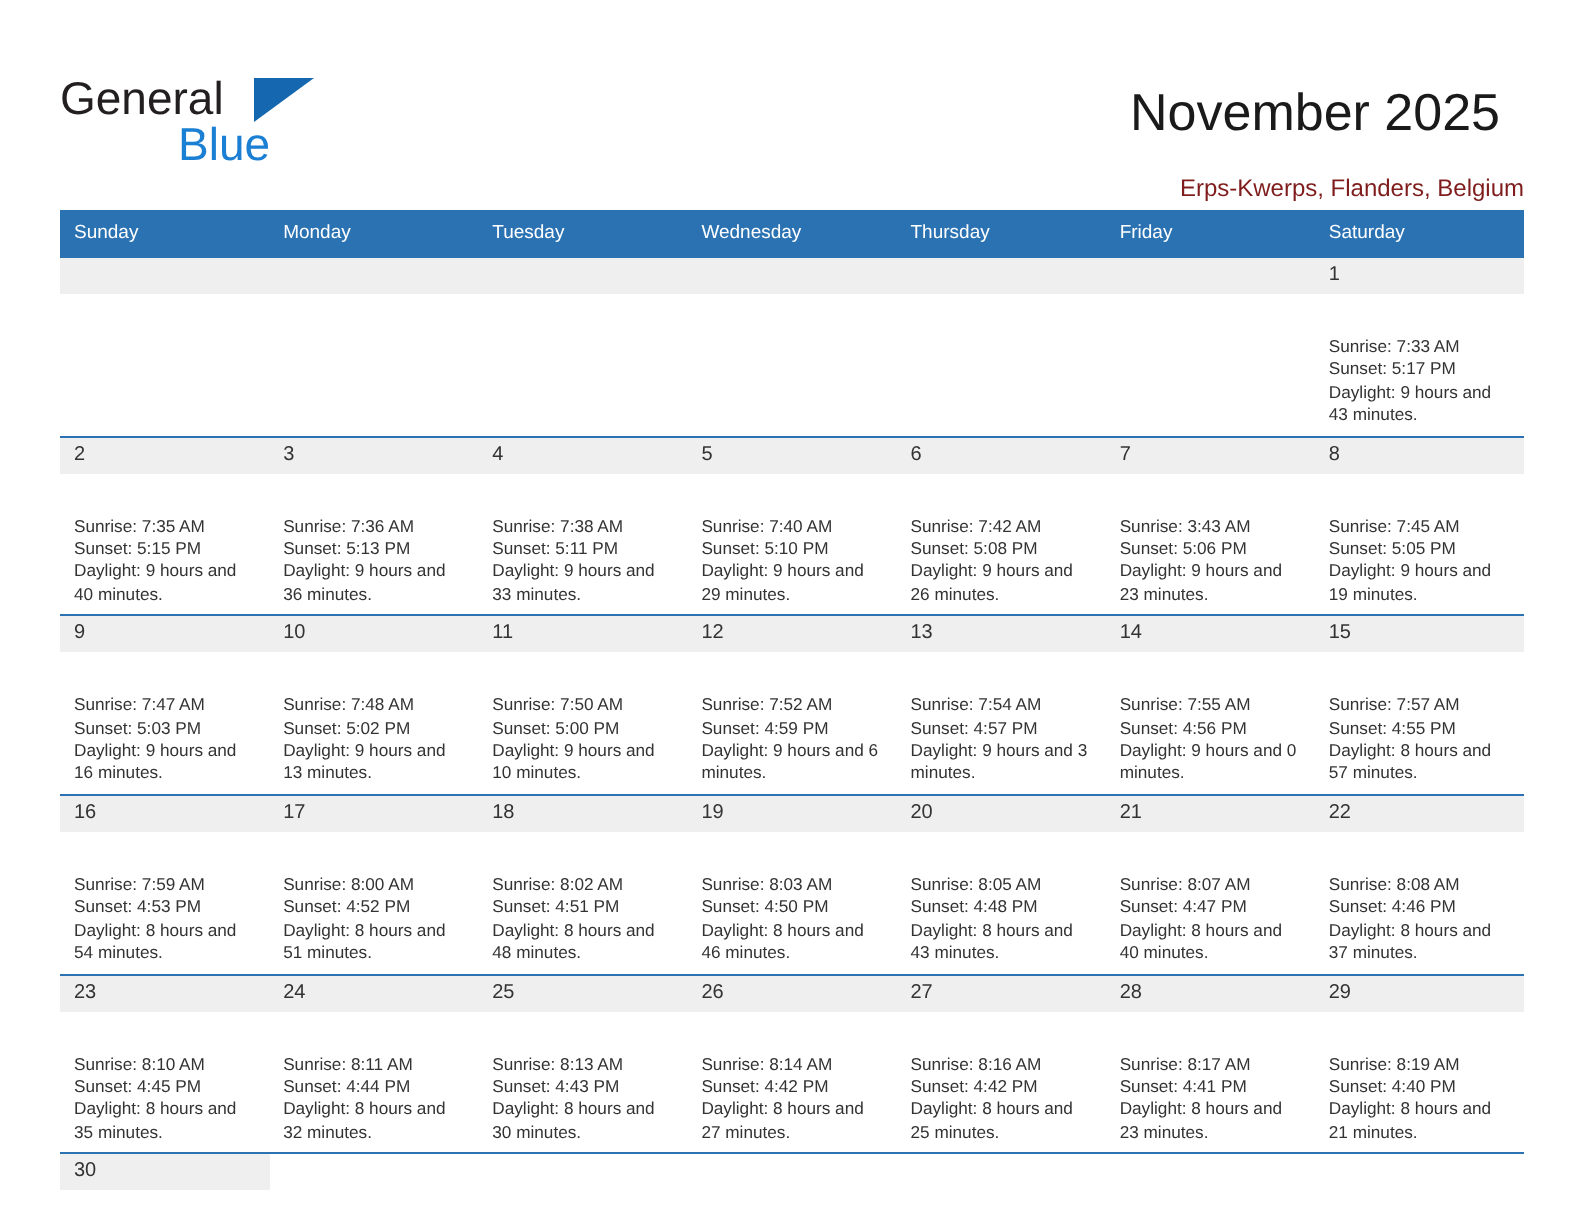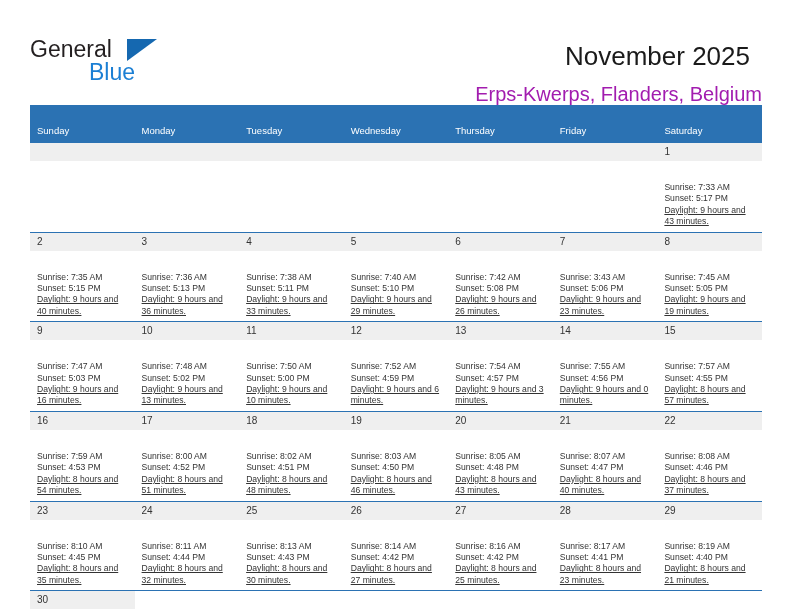--- a/index.html
+++ b/index.html
@@ -74,43 +74,43 @@
   }
   .cal-title {
     font-size: 26px;
     line-height: 32px;
     color: #1a1a1a;
     font-weight: normal;
     margin: 12px;
     white-space: nowrap;
   }
   .cal-subtitle {
-    font-size: 20px;
+    font-size: 12px;
     line-height: 20px;
-    color: #a21caf;
+    color: #7f1d1d;
     margin: 8px 0 0 0;
     white-space: nowrap;
   }
 
   
   .calendar {
     position: absolute;
     left: 30px;
     top: 105px;
     width: 732px;
     border-collapse: collapse;
     table-layout: fixed;
   }
   .calendar th {
     background: #2b72b3;
     color: #ffffff;
     font-size: 9.5px;
     font-weight: normal;
     text-align: left;
-    padding: 20px 0 6px 7px;
+    padding: 6px 0 6px 7px;
     height: 12px;
     line-height: 12px;
     border: none;
   }
   .calendar td {
     vertical-align: top;
     padding: 0;
     border-top: 1px solid #2b72b3;
     height: 60px;
     background: #ffffff;
@@ -138,21 +138,20 @@
     padding: 21px 6px 4px 7px;
     font-size: 8.6px;
     line-height: 11.4px;
     color: #333333;
   }
   .cell-body div {
     white-space: nowrap;
   }
   .cell-body .daylight {
     white-space: normal;
-    text-decoration: underline;
   }
   td.blank .daynum {
     background: #efefef;
   }
   td.blank .cell-body {
     visibility: hidden;
   }
   td.nocell {
     background: #ffffff;
     border-top: none;

